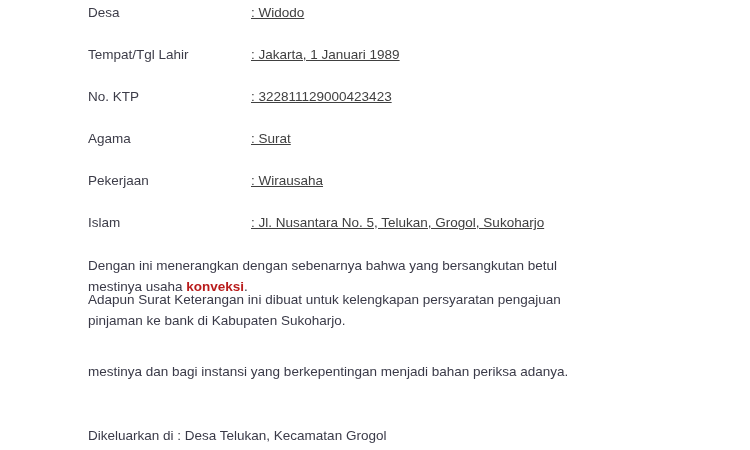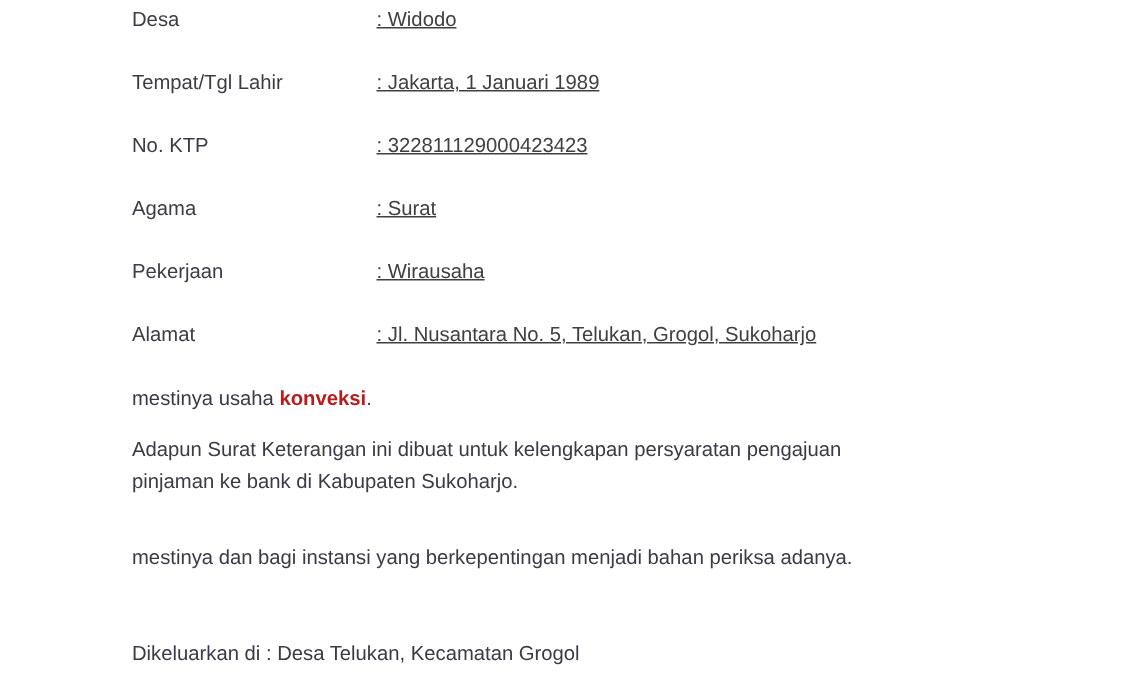--- a/index.html
+++ b/index.html
@@ -83,25 +83,26 @@
     <span class="field-label">Agama</span>
     <span class="field-value">: Surat</span>
   </div>
 
   <div class="field-row" style="top:172px;">
     <span class="field-label">Pekerjaan</span>
     <span class="field-value">: Wirausaha</span>
   </div>
 
   <div class="field-row" style="top:214px;">
-    <span class="field-label">Alamat</span>
+    <span class="field-label">Islam</span>
     <span class="field-value">: Jl. Nusantara No. 5, Telukan, Grogol, Sukoharjo</span>
   </div>
 
   <div class="para" style="top:255px;">
+    <span class="line">Dengan ini menerangkan dengan sebenarnya bahwa yang bersangkutan betul</span>
     <span class="line"><span>mestinya usaha </span><span class="bold">konveksi</span><span>.</span></span>
   </div>
 
   <div class="para" style="top:289px;">
     <span class="line">Adapun Surat Keterangan ini dibuat untuk kelengkapan persyaratan pengajuan</span>
     <span class="line">pinjaman ke bank di Kabupaten Sukoharjo.</span>
   </div>
 
   <div class="para" style="top:361px;">
     <span class="line">mestinya dan bagi instansi yang berkepentingan menjadi bahan periksa adanya.</span>

